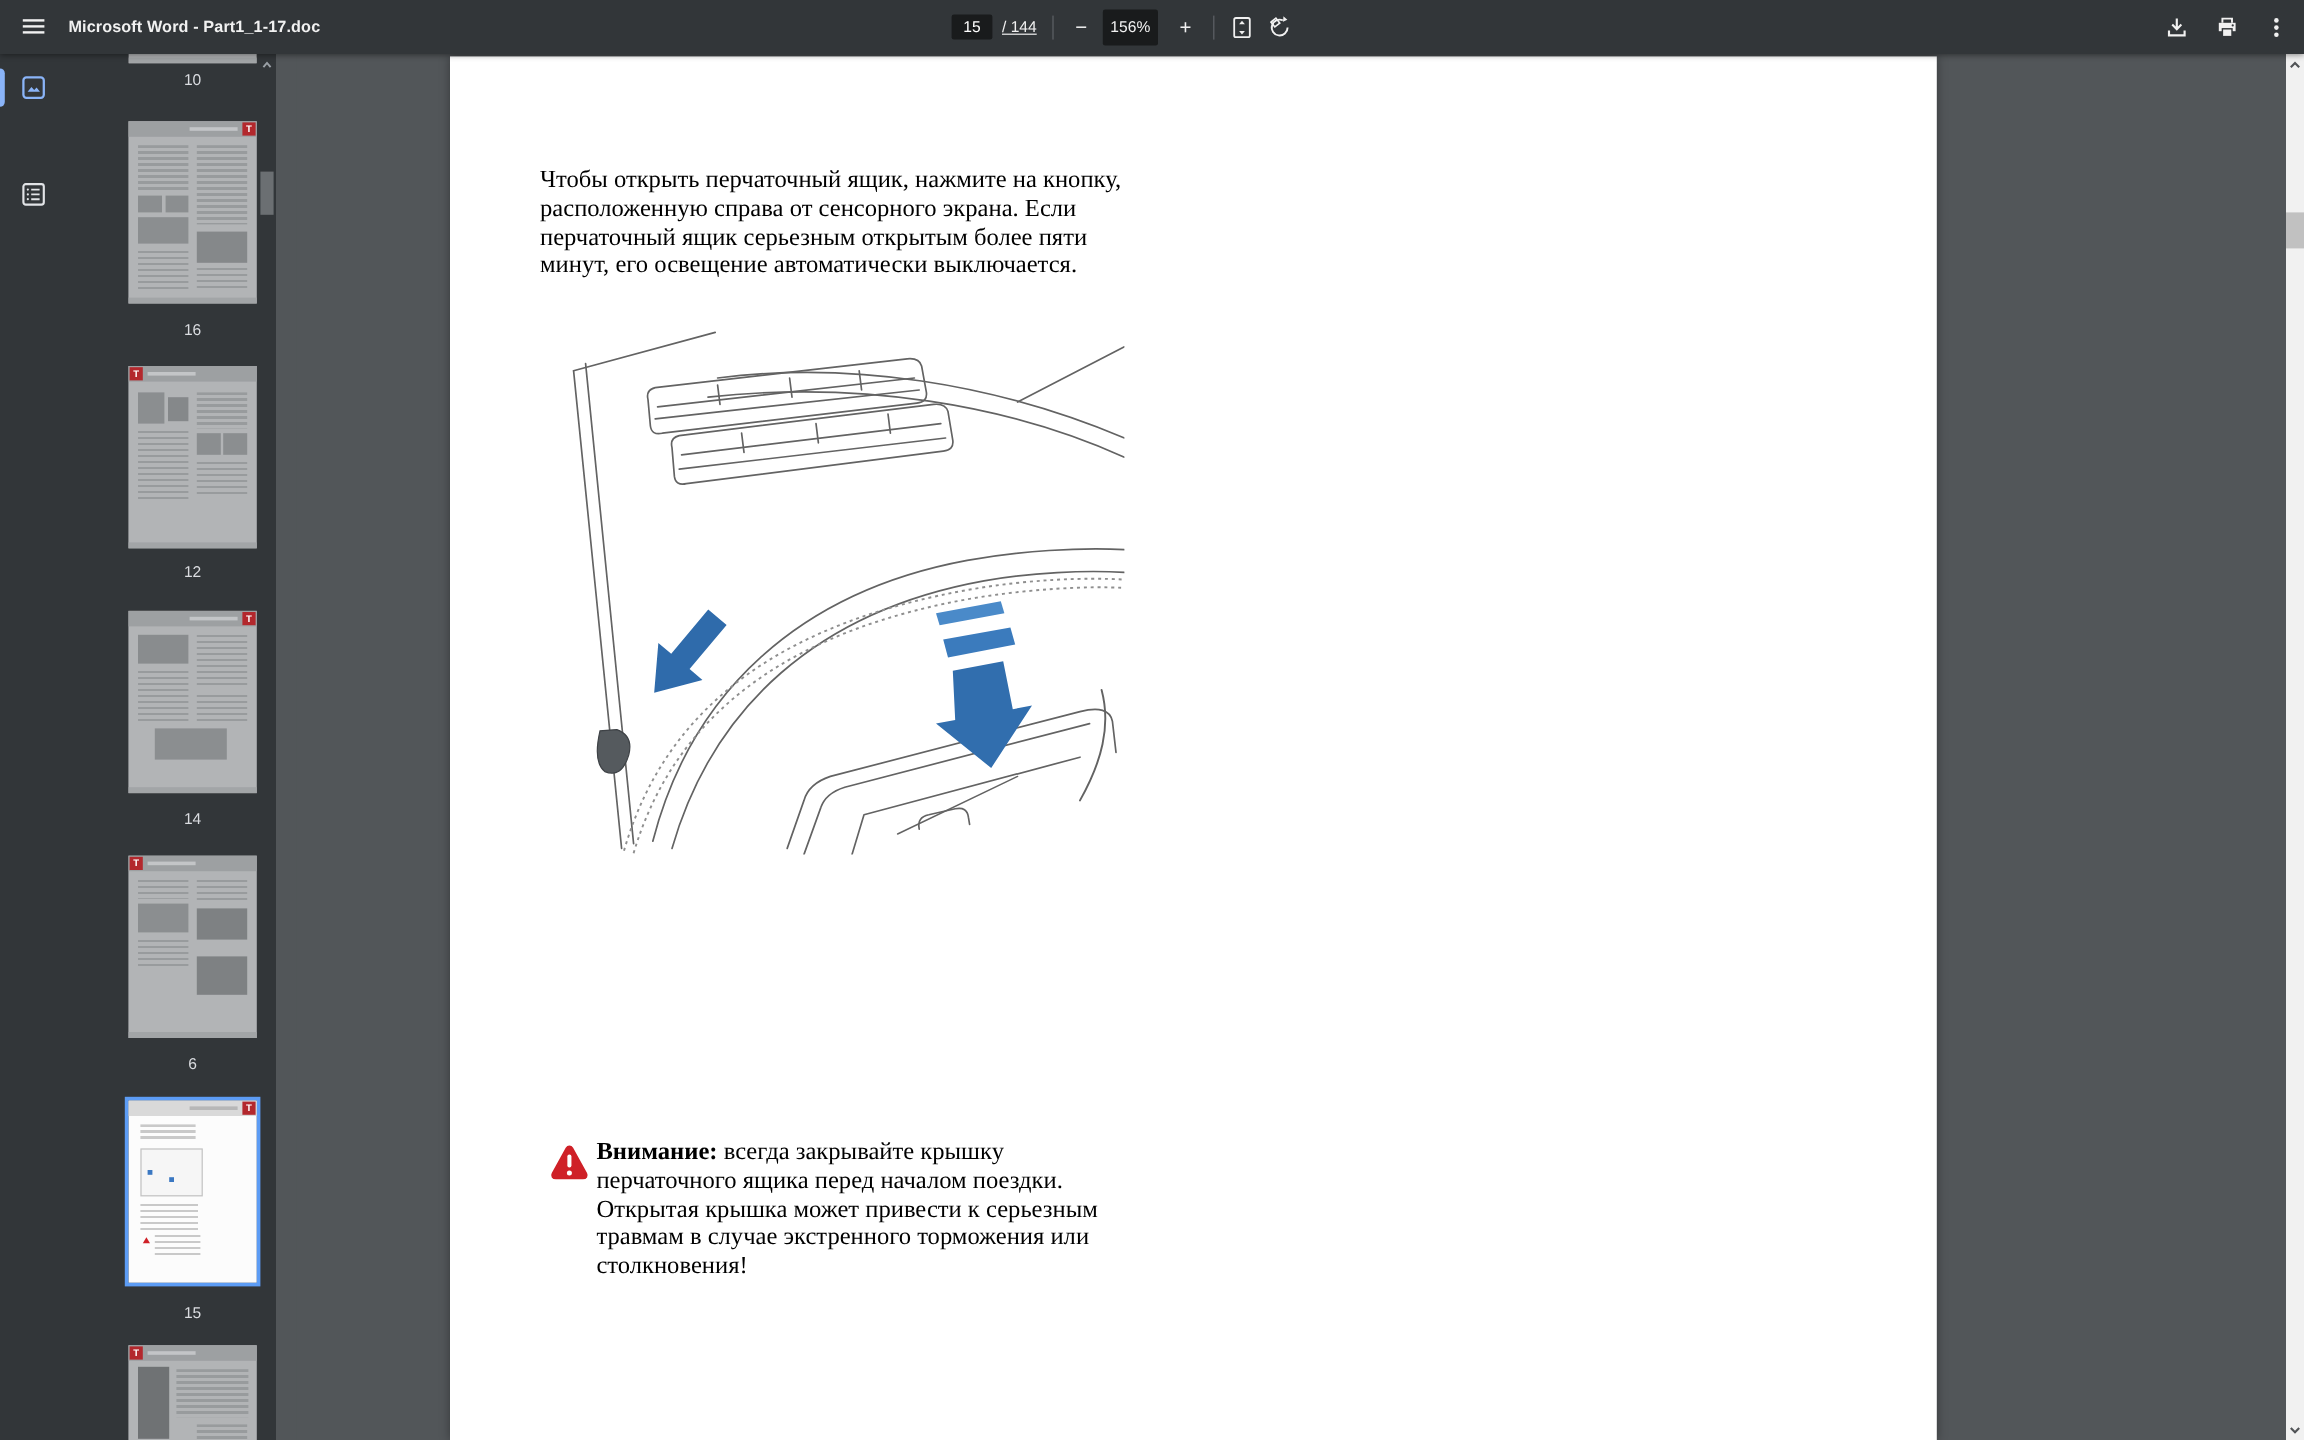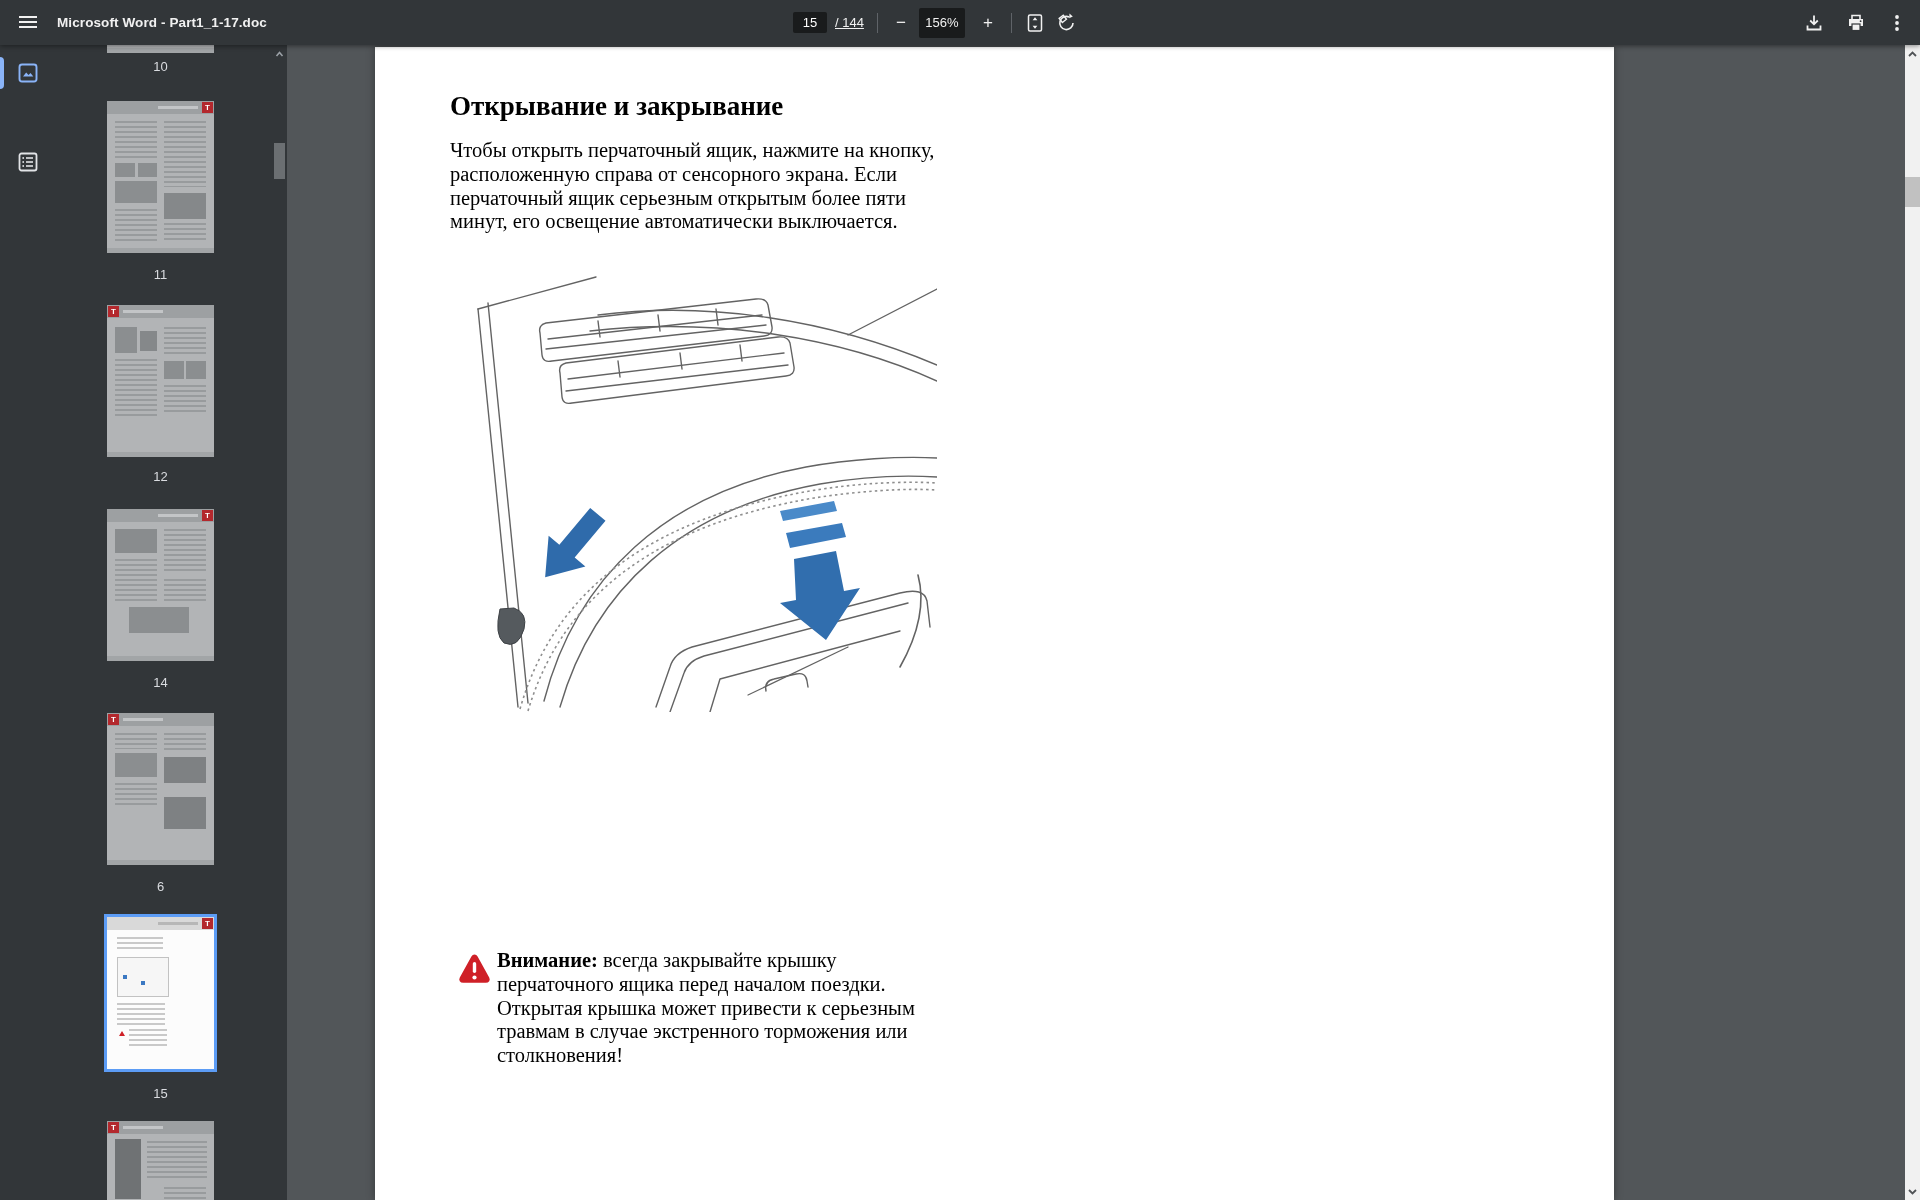--- a/index.html
+++ b/index.html
@@ -23,21 +23,21 @@
   .tb-glyph { margin-left: 13px; font-size: 17px; color: #f1f1f1; width: 20px;
     text-align: center; cursor: pointer; }
   .zoom-box { margin-left: 8px; width: 46px; height: 30px; background: #191b1c;
     border-radius: 2px; display: flex; align-items: center; justify-content: center; }
   .tb-icon { margin-left: 13px; cursor: pointer; display: flex; align-items: center; }
   .tb-right { position: absolute; right: 14px; top: 0; height: 45px;
     display: flex; align-items: center; gap: 22px; }
   .tb-right .tb-icon { margin-left: 0; }
 
   
-  .sidebar { position: absolute; left: 0; top: 45px; width: 287px; bottom: 0;
+  .sidebar { position: absolute; left: 0; top: 45px; width: 230px; bottom: 0;
     background: #323639; overflow: hidden; z-index: 10; }
   .rail-pill { position: absolute; left: 0; top: 12px; width: 4px; height: 32px;
     background: #8ab4f8; border-radius: 0 4px 4px 0; }
   .rail-btn { position: absolute; left: 8px; width: 40px; height: 40px;
     display: flex; align-items: center; justify-content: center; cursor: pointer; border-radius: 50%; }
 
   .thumb-item { position: absolute; left: 107px; width: 107px; cursor: pointer; }
   .mini-page { position: relative; width: 107px; height: 152px; background: #b2b4b6; overflow: hidden; }
   .mini-page.white { background: #fcfcfc; }
   .mini-head { position: absolute; top: 0; left: 0; right: 0; height: 13px; background: #9da0a2; }
@@ -194,21 +194,21 @@
       <div class="lines" style="left:57px; top:20px; width:42px; height:66px"></div>
       <div class="blk" style="left:8px; top:62px; width:20px; height:14px"></div>
       <div class="blk" style="left:31px; top:62px; width:19px; height:14px"></div>
       <div class="blk" style="left:8px; top:80px; width:42px; height:22px"></div>
       <div class="blk" style="left:57px; top:92px; width:42px; height:26px; background:#85888a"></div>
       <div class="lines" style="left:8px; top:108px; width:42px; height:34px"></div>
       <div class="lines" style="left:57px; top:122px; width:42px; height:20px"></div>
       <div class="mini-foot"></div>
     </div>
   </div>
-  <div class="thumb-label" style="top:222px">11</div>
+  <div class="thumb-label" style="top:222px">16</div>
 
   <div class="thumb-item" style="top:260px">
     <div class="mini-page logo-left">
       <div class="mini-head">
           <div class="bar"></div>
         </div>
       <div class="tesla-logo">T</div>
       <div class="blk" style="left:8px; top:22px; width:22px; height:26px"></div>
       <div class="blk" style="left:33px; top:26px; width:17px; height:20px; background:#85888a"></div>
       <div class="lines" style="left:8px; top:54px; width:42px; height:60px"></div>
@@ -287,21 +287,20 @@
     <svg width="13" height="13" viewBox="0 0 13 13" style="position:absolute; top:3px">
       <polyline points="3.5,8 6.5,4.5 9.5,8" fill="none" stroke="#9aa0a6" stroke-width="1.6"></polyline>
     </svg>
     <div class="side-thumb"></div>
   </div>
 </div>
 
 <div class="viewer">
   <div class="page">
 
-    <h1 class="doc-h1">Открывание и закрывание</h1>
 
     <p class="doc-p" style="top:92px">Чтобы открыть перчаточный ящик, нажмите на кнопку, расположенную справа от сенсорного экрана. Если перчаточный ящик серьезным открытым более пяти минут, его освещение автоматически выключается.</p>
 
     <svg class="fig" width="489" height="437" viewBox="0 0 489 437">
       <g fill="none" stroke="#636363" stroke-width="1.4" stroke-linecap="round" stroke-linejoin="round">
 
         <path d="M30,34 L70,432"></path>
         <path d="M40,28 L80,428"></path>
         <path d="M30,34 L148,2"></path>
 

